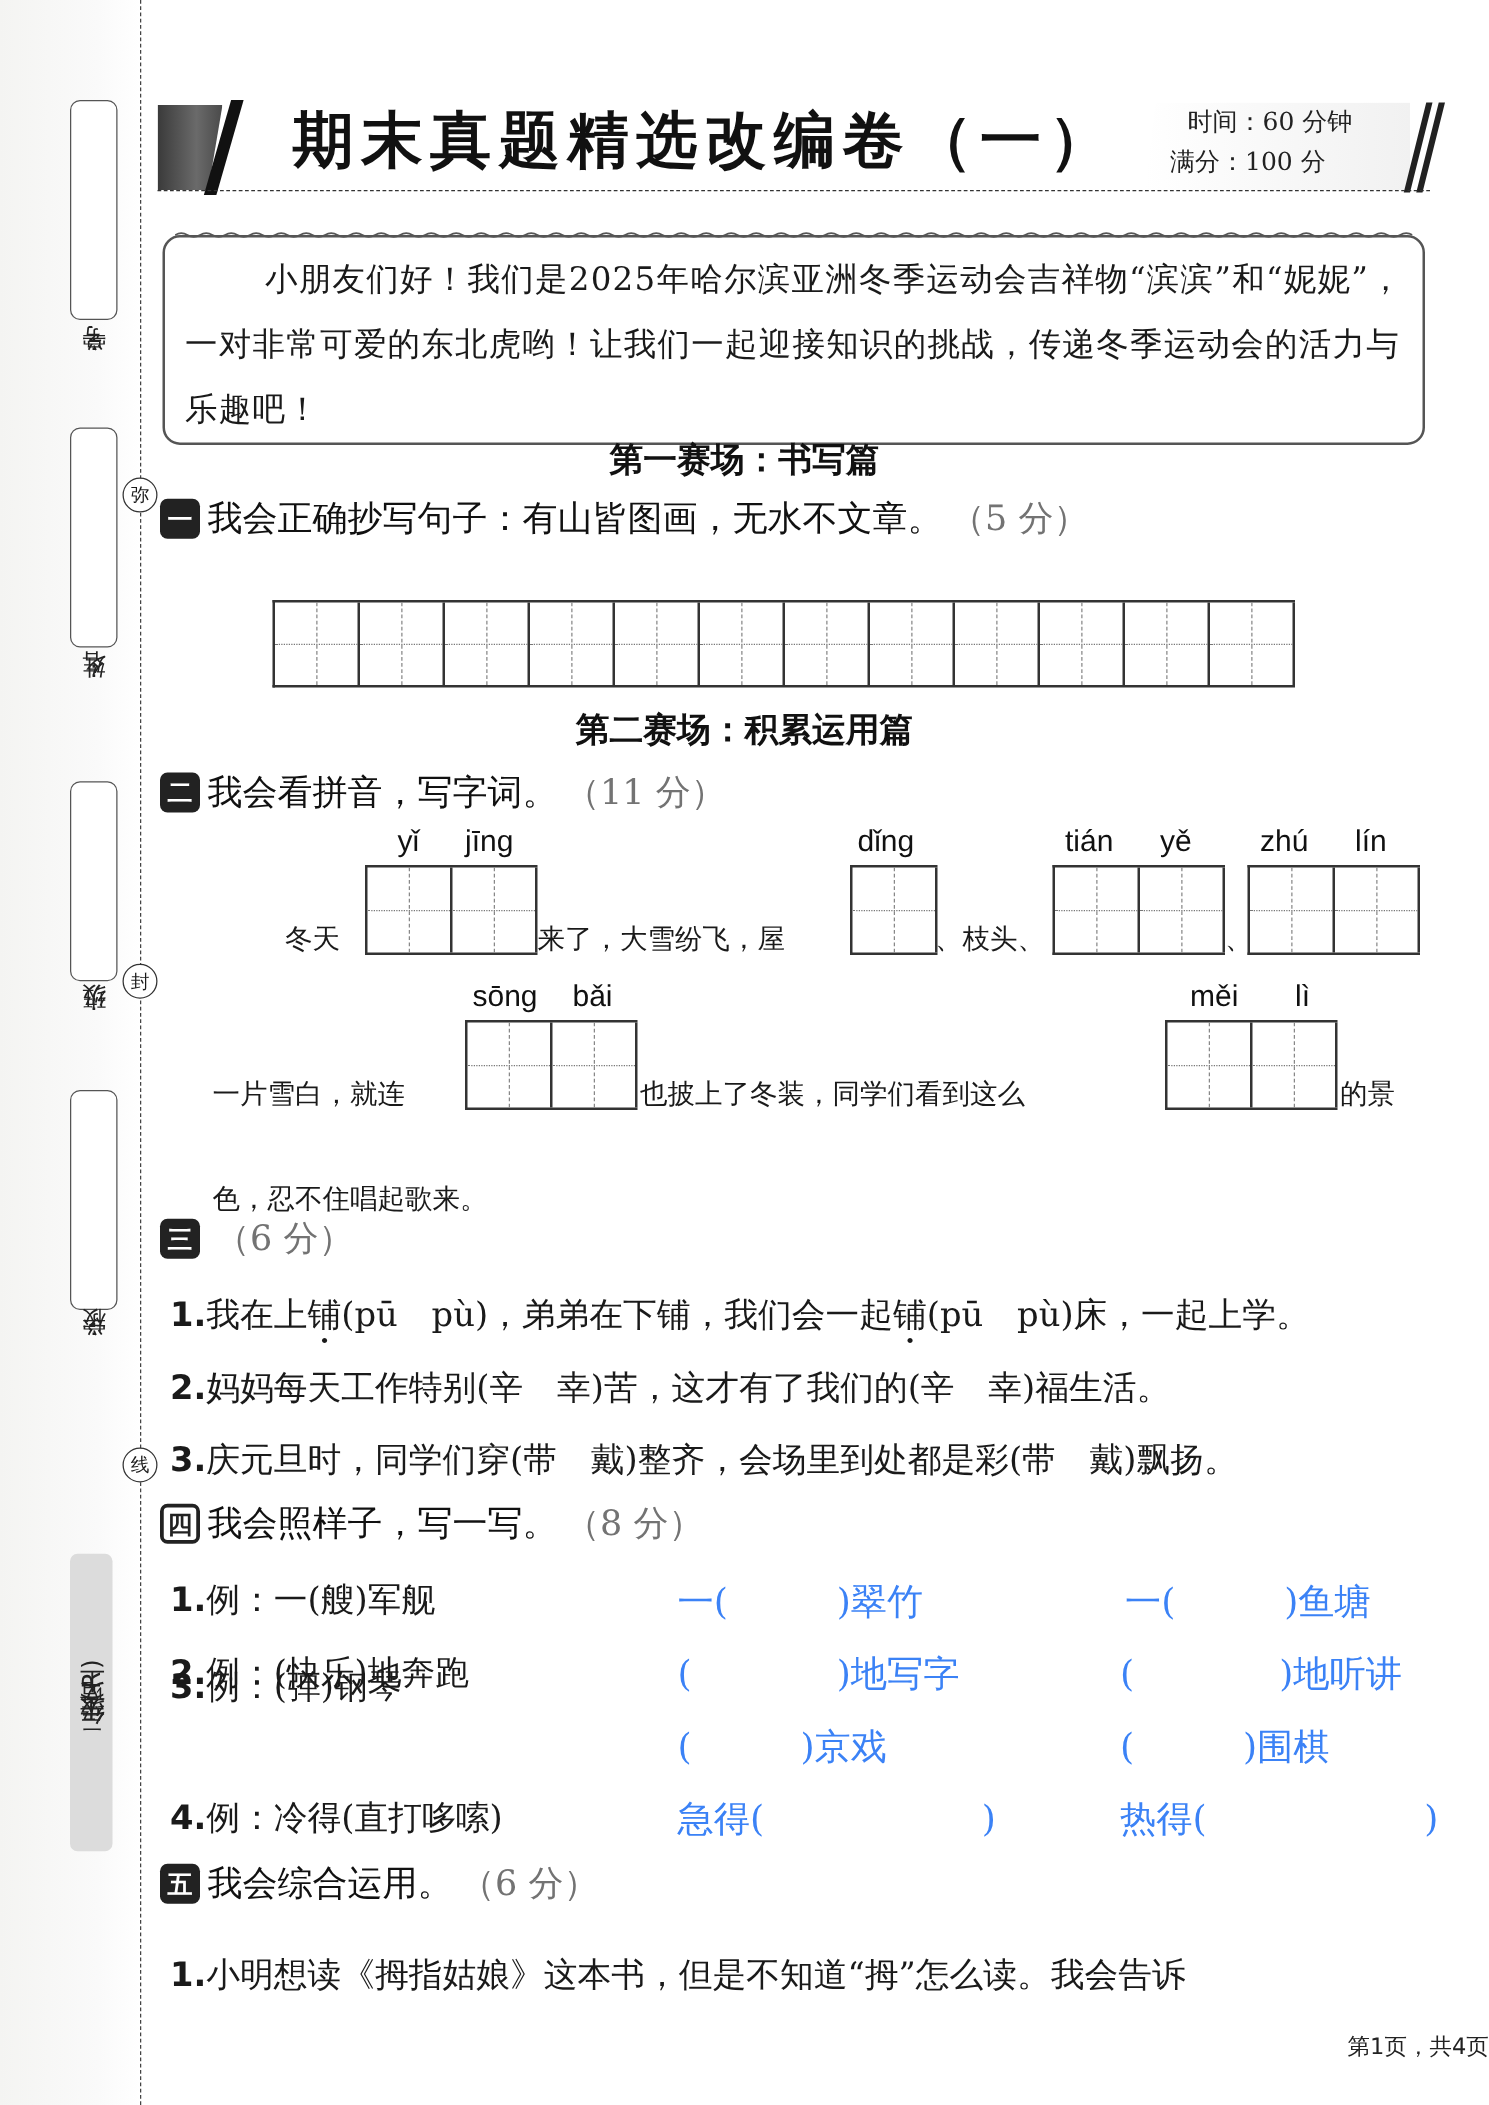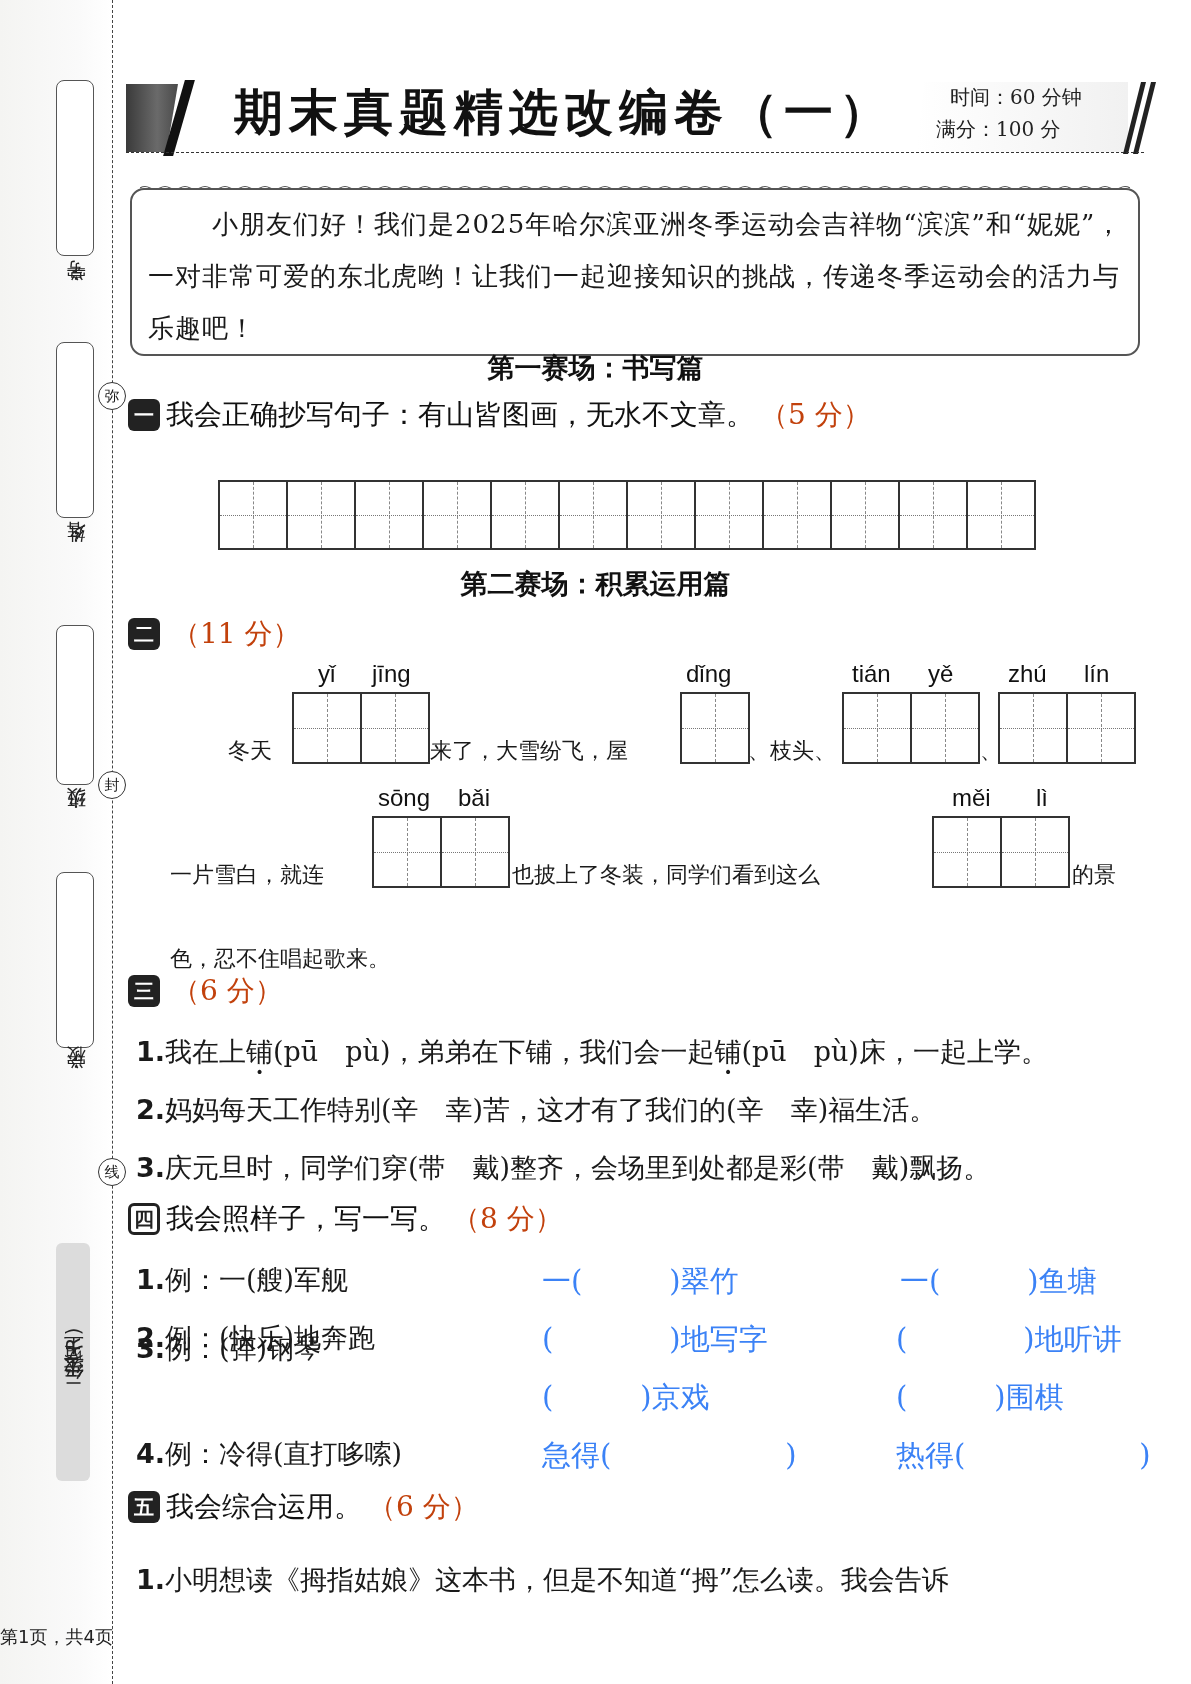--- a/index.html
+++ b/index.html
@@ -30,38 +30,38 @@
   
   .intro { position: absolute; left: 130px; top: 188px; width: 1010px; height: 168px; border: 2px solid #555; border-radius: 14px; }
   .intro-wave-top, .intro-wave-bot { position: absolute; left: 140px; width: 990px; height: 6px; }
   .intro-text { position: absolute; left: 148px; top: 198px; width: 982px; font-size: 26px; line-height: 52px; color: #1a1a1a; text-indent: 64px; letter-spacing: 1px; }
 
   .section-heading { position: absolute; width: 1191px; left: 0; text-align: center; font-family: "DejaVu Sans", sans-serif; font-size: 27px; color: #111; font-weight: bold; }
 
   .q-head { position: absolute; left: 128px; font-family: "DejaVu Sans", sans-serif; font-size: 28px; color: #111; display: flex; align-items: center; white-space: nowrap; }
   .q-badge { width: 32px; height: 32px; background: #222; border-radius: 6px; color: #fff; font-size: 20px; line-height: 32px; text-align: center; margin-right: 6px; font-weight: bold; }
   .q-badge.outline { background: #fff; color: #222; border: 3px solid #222; line-height: 26px; }
-  .q-score { font-family: "DejaVu Serif", serif; font-weight: normal; color: #c2410c; margin-left: 6px; }
+  .q-score { font-family: "DejaVu Serif", serif; font-weight: normal; color: #737373; margin-left: 6px; }
 
   
   .grid-row { position: absolute; display: flex; border-top: 2px solid #333; border-bottom: 2px solid #333; border-left: 2px solid #333; }
   .cell { position: relative; border-right: 2px solid #333; }
   .cell::before { content: ""; position: absolute; left: 50%; top: 0; bottom: 0; border-left: 1px dashed #888; }
   .cell::after { content: ""; position: absolute; top: 50%; left: 0; right: 0; border-top: 1.5px dotted #777; }
 
   .sent { position: absolute; font-size: 22px; color: #1a1a1a; white-space: nowrap; margin-top: 28px; }
   .pinyin { position: absolute; font-family: "Liberation Sans", sans-serif; font-size: 24px; color: #111; white-space: nowrap; }
 
   .item { position: absolute; left: 136px; font-size: 27px; color: #1a1a1a; white-space: nowrap; }
   .item-num { font-family: "DejaVu Sans", sans-serif; font-weight: bold; }
   .col { position: absolute; font-size: 29px; white-space: nowrap; color: #3b82f6; }
   .dot-under { position: relative; }
   .dot-under::after { content: "·"; position: absolute; left: 50%; bottom: -18px; transform: translateX(-50%); font-size: 22px; font-weight: bold; }
 
-  .footer { position: absolute; left: 0; width: 1191px; top: 1625px; text-align: left; font-family: "DejaVu Sans", sans-serif; font-size: 18px; color: #222; }
+  .footer { position: absolute; left: 0; width: 1191px; top: 1625px; text-align: right; font-family: "DejaVu Sans", sans-serif; font-size: 18px; color: #222; }
 </style>
 </head>
 <body>
 
 <div class="binding"></div>
 <div class="cutline"></div>
 
 <div class="field-box" style="top:80px;height:176px;"></div>
 <div class="vlabel" style="top:268px;">学号：</div>
 
@@ -116,20 +116,21 @@
   <div class="cell" style="width:68px;height:66px;"></div>
   <div class="cell" style="width:68px;height:66px;"></div>
   <div class="cell" style="width:68px;height:66px;"></div>
   <div class="cell" style="width:68px;height:66px;"></div>
 </div>
 
 <div class="section-heading" style="top:566px;">第二赛场：积累运用篇</div>
 
 <div class="q-head" style="top:615px;">
   <span class="q-badge">二</span>
+  <span>我会看拼音，写字词。</span>
   <span class="q-score">（11 分）</span>
 </div>
 
 <span class="pinyin" style="left:318px;top:660px;">yǐ</span>
 <span class="pinyin" style="left:372px;top:660px;">jīng</span>
 <span class="pinyin" style="left:686px;top:660px;">dǐng</span>
 <span class="pinyin" style="left:852px;top:660px;">tián</span>
 <span class="pinyin" style="left:928px;top:660px;">yě</span>
 <span class="pinyin" style="left:1008px;top:660px;">zhú</span>
 <span class="pinyin" style="left:1084px;top:660px;">lín</span>

